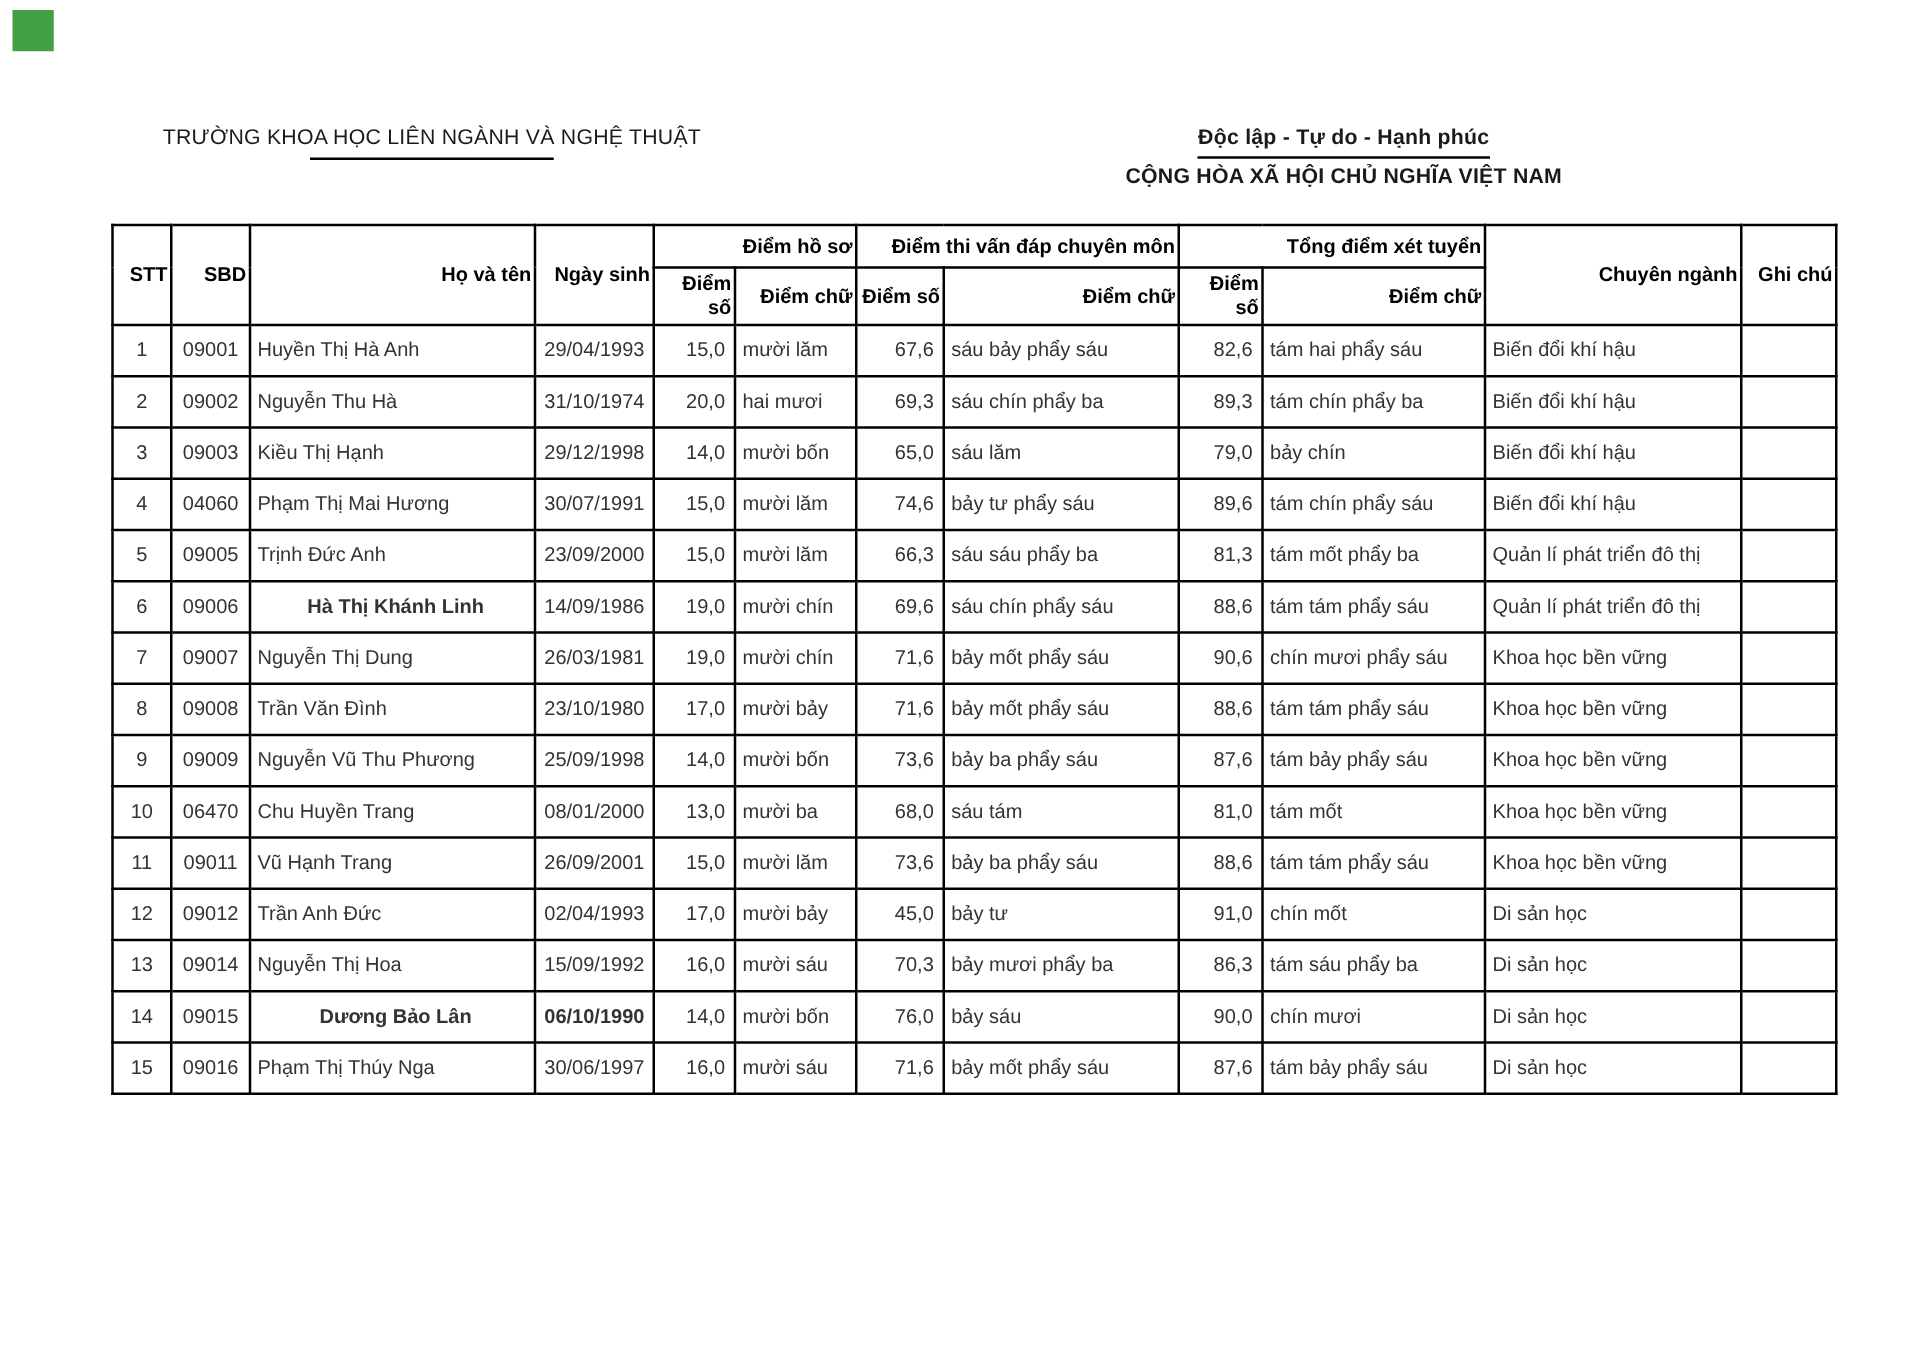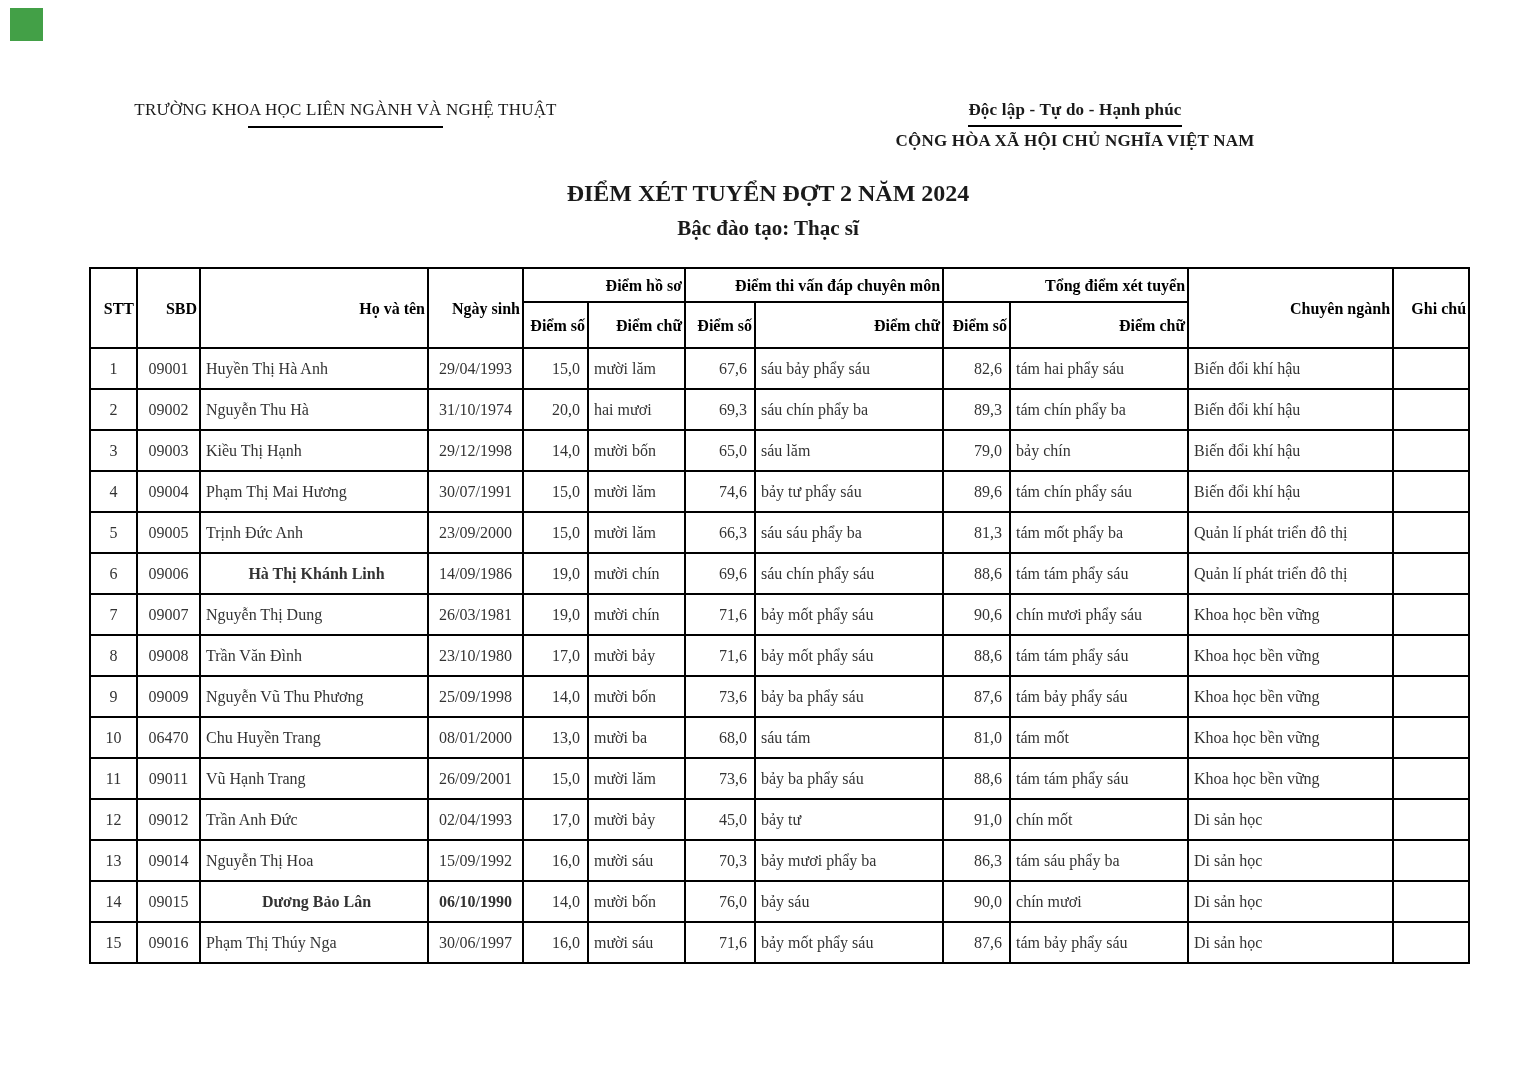--- a/index.html
+++ b/index.html
@@ -1,21 +1,21 @@
 <!DOCTYPE html>
 <html><head>
 <meta charset="utf-8">
 <style>
   * { margin:0; padding:0; box-sizing:border-box; }
   html,body { background:#ffffff; }
   .page {
     position:relative;
     width:1536px; height:1087px;
     background:#ffffff;
-    font-family:Liberation Serif, serif;
+    font-family:Liberation Sans, sans-serif;
     color:#1a1a1a;
     overflow:hidden;
   }
   .corner-marker {
     position:absolute; left:10px; top:8px;
     width:33px; height:33px;
   }
   .letterhead { display:flex; padding-top:96px; }
   .lh-left  { margin-left:88px; width:515px; text-align:center; }
   .lh-right { margin-left:auto; margin-right:186px; width:550px; text-align:center; }
@@ -59,24 +59,20 @@
     <div class="lh-left">
       <div class="lh-line">TRƯỜNG KHOA HỌC LIÊN NGÀNH VÀ NGHỆ THUẬT</div>
       <div class="org-rule"></div>
     </div>
     <div class="lh-right">
       <div class="lh-line b"><span class="motto">Độc lập - Tự do - Hạnh phúc</span></div>
       <div class="lh-line b">CỘNG HÒA XÃ HỘI CHỦ NGHĨA VIỆT NAM</div>
     </div>
   </header>
 
-  <div class="title-block">
-    <div class="title-main">ĐIỂM XÉT TUYỂN ĐỢT 2 NĂM 2024</div>
-    <div class="title-sub">Bậc đào tạo: Thạc sĩ</div>
-  </div>
 
   <table class="score">
     <colgroup>
       <col style="width:47px">
         <col style="width:63px">
         <col style="width:228px">
         <col style="width:95px">
       <col style="width:65px">
         <col style="width:97px">
       <col style="width:70px">
@@ -145,21 +141,21 @@
           <td class="ta-l">mười bốn</td>
           <td class="ta-r">65,0</td>
           <td class="ta-l">sáu lăm</td>
           <td class="ta-r">79,0</td>
           <td class="ta-l">bảy chín</td>
           <td class="ta-l">Biến đổi khí hậu</td>
           <td class="ta-c"></td>
         </tr>
         <tr>
           <td class="ta-c">4</td>
-          <td class="ta-c">09004</td>
+          <td class="ta-c">04060</td>
           <td class="ta-l">Phạm Thị Mai Hương</td>
           <td class="ta-c">30/07/1991</td>
           <td class="ta-r">15,0</td>
           <td class="ta-l">mười lăm</td>
           <td class="ta-r">74,6</td>
           <td class="ta-l">bảy tư phẩy sáu</td>
           <td class="ta-r">89,6</td>
           <td class="ta-l">tám chín phẩy sáu</td>
           <td class="ta-l">Biến đổi khí hậu</td>
           <td class="ta-c"></td>

